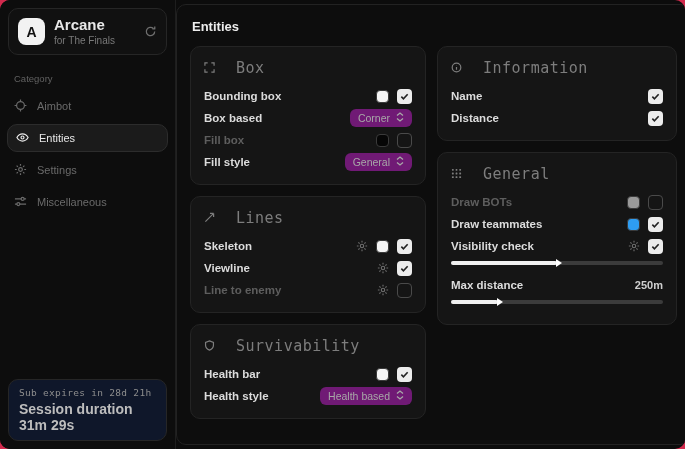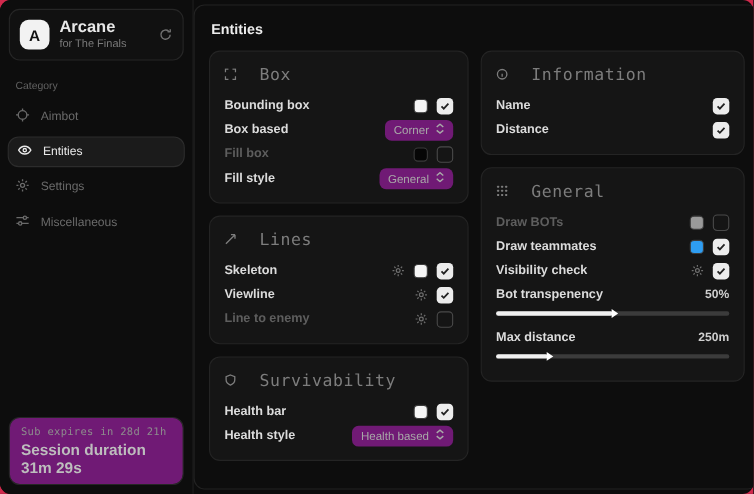--- a/index.html
+++ b/index.html
@@ -14,21 +14,21 @@
   .logo { width:27px; height:27px; border-radius:8px; background:#f2f2f2; color:#111; font-weight:bold; font-size:14px; display:flex; align-items:center; justify-content:center; }
   .brand-text { flex:1; line-height:1.25; }
   .brand-title { font-size:15px; font-weight:bold; color:#e8e8e8; }
   .brand-sub { font-size:10px; color:#7a7a7a; }
   .brand-icon { color:#6f6f6f; display:flex; }
   .cat-label { font-size:9.5px; color:#616161; margin:10px 14px 6px; }
   .nav { display:flex; flex-direction:column; }
   .nav-item { display:flex; align-items:center; gap:10px; height:30px; padding:0 14px; margin:1px 0; color:#6a6a6a; font-size:11px; cursor:pointer; }
   .nav-item svg { flex:0 0 auto; }
   .nav-item.active { background:#1b1b1b; border:1px solid #2c2c2c; border-radius:10px; margin:2px 7px; padding:0 8px; height:28px; color:#e8e8e8; }
-  .side-footer { margin:auto 8px 8px; padding:7px 10px; border:1px solid #262626; border-radius:10px; background:#701a75; }
+  .side-footer { margin:auto 8px 8px; padding:7px 10px; border:1px solid #262626; border-radius:10px; background:#0f172a; }
   .foot1 { font-family:"DejaVu Sans Mono", monospace; font-size:9.5px; color:#8d8d8d; letter-spacing:.3px; }
   .foot2 { font-size:14px; font-weight:bold; color:#bdbdbd; margin-top:3px; }
 
   
   .main-wrap { flex:1; padding:4px 4px 4px 0; }
   .main { height:100%; background:#0d0d0d; border:1px solid #222; border-radius:10px; padding:12px 12px 12px 13px; overflow:hidden; }
   .page-title { font-size:13px; font-weight:bold; color:#ededed; margin:2px 0 12px 2px; }
   .cols { display:flex; gap:11px; align-items:flex-start; }
   .col-l { width:236px; }
   .col-r { width:240px; }
@@ -347,24 +347,20 @@
                       </svg>
               </span>
               <span class="cb on">
                 <svg width="9" height="9" viewBox="0 0 10 10" fill="none" stroke="#222" stroke-width="1.8">
                         <path d="M1.5 5.2l2.3 2.3 4.7-5"></path>
                       </svg>
               </span>
             </span>
           </div>
 
-          <div class="row">
-            <span class="lbl">Bot transpenency</span>
-            <span class="val">50%</span>
-          </div>
           <div class="slider">
             <div class="slider-fill" style="width: 50%;">
               <span class="thumb"></span>
             </div>
           </div>
 
           <div class="row">
             <span class="lbl">Max distance</span>
             <span class="val">250m</span>
           </div>

